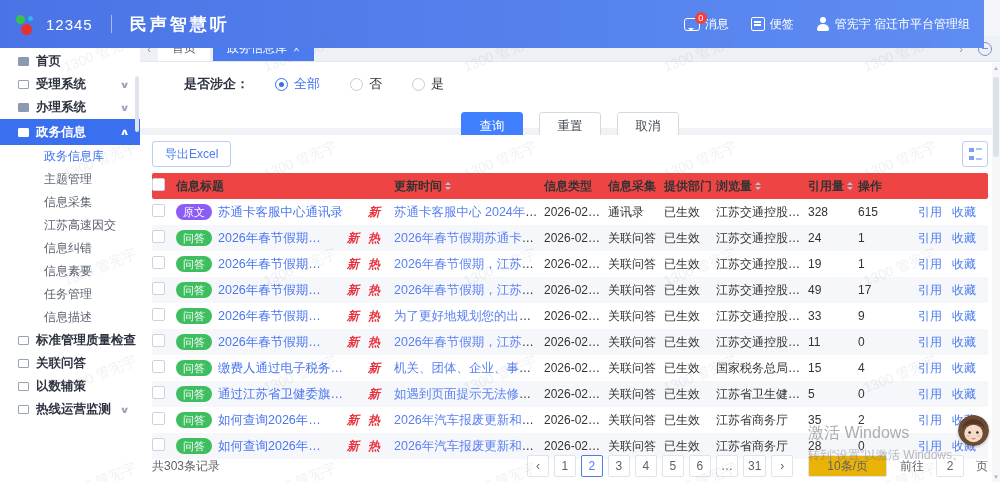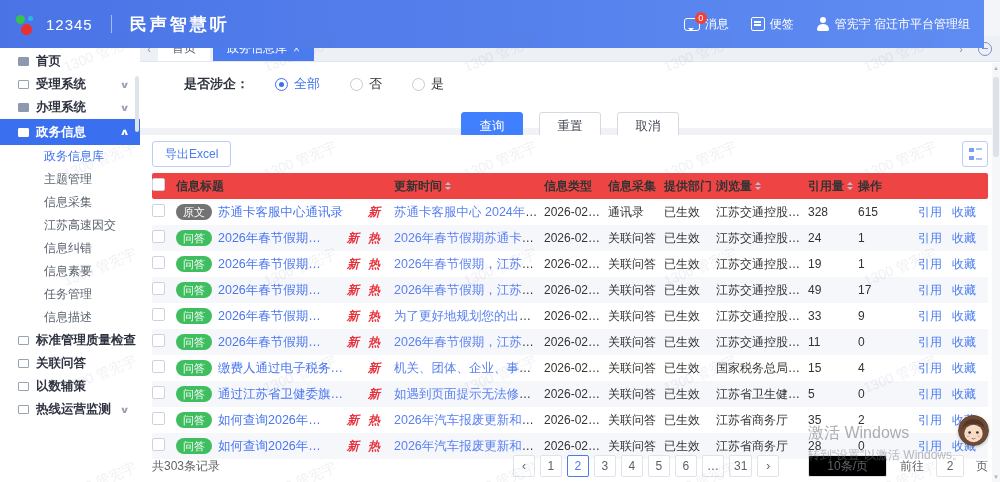--- a/index.html
+++ b/index.html
@@ -76,34 +76,34 @@
 .th{display:flex;align-items:center;gap:3px;overflow:visible}
 .sort{display:inline-flex;flex-direction:column;gap:2px;cursor:pointer}
 .sort i{width:0;height:0;border:3.5px solid transparent}
 .sort .up{border-bottom-color:#b7c0d2;border-top:none}
 .sort .dn{border-top-color:#b7c0d2;border-bottom:none}
 .cbx{width:13px;height:13px;border:1px solid #ccd2df;border-radius:2px;background:#fff;display:inline-block;cursor:pointer}
 .tbody .trow{height:26px}
 .trow.alt{background:#f6f7fb}
 .title-cell{display:flex;align-items:center;gap:6px;overflow:hidden}
 .pill{flex:0 0 auto;color:#fff;font-size:11px;line-height:16px;padding:0 7px;border-radius:9px}
-.pill.origin{background:#737373}
+.pill.origin{background:#8b5cf6}
 .pill.qa{background:#3fbe60}
 .tlink{color:#4a76f0;font-size:12.5px;text-decoration:none;overflow:hidden;text-overflow:ellipsis;white-space:nowrap;cursor:pointer}
 .marks{margin-left:auto;padding-right:8px;flex:0 0 auto;display:flex}
 .mark{color:#e8323c;font-size:12px;font-weight:700;font-style:italic;margin-left:9px}
 .dlink{color:#5a80f2;font-size:12.5px;text-decoration:none;cursor:pointer}
 .ops{display:flex;gap:10px;overflow:visible}
 .olink{color:#4a7cf0;font-size:12px;text-decoration:none;cursor:pointer;white-space:nowrap}
 
 .tfoot{position:absolute;left:12px;right:12px;bottom:0;height:32px;display:flex;align-items:center;justify-content:space-between;font-size:12px;color:#606266}
 .pager{display:flex;align-items:center;gap:5px}
 .pbtn{min-width:22px;height:22px;padding:0 4px;border:1px solid #dfe3ea;background:#fff;border-radius:2px;display:inline-flex;align-items:center;justify-content:center;font-size:12px;color:#606266;cursor:pointer}
 .pbtn.cur{border-color:#4a7cf0;color:#4a7cf0}
-.size-box{height:22px;border:1px solid #dfe3ea;border-radius:2px;background:#000000;display:inline-flex;align-items:center;padding:0 18px;margin-left:24px;cursor:pointer}
+.size-box{height:22px;border:1px solid #dfe3ea;border-radius:2px;background:#eab308;display:inline-flex;align-items:center;padding:0 18px;margin-left:10px;cursor:pointer}
 .goto{display:flex;align-items:center;gap:12px;margin-left:8px}
 .goto input{width:28px;height:22px;border:1px solid #dfe3ea;border-radius:2px;text-align:center;font-size:12px;color:#606266;outline:none}
 
 .wm-layer{position:absolute;inset:0;z-index:8;pointer-events:none;display:flex;flex-wrap:wrap;overflow:hidden;align-content:flex-start}
 .wm{width:200px;height:107px;display:flex;align-items:center;justify-content:center;transform:rotate(-22deg);color:rgba(110,120,145,.11);font-size:14px;white-space:nowrap}
 .activate{position:absolute;left:808px;top:423px;z-index:9;pointer-events:none;color:rgba(120,120,125,.6)}
 .activate .l1{font-size:16px}
 .activate .l2{font-size:12px;margin-top:3px;color:rgba(120,120,125,.5)}
 .avatar{position:absolute;right:11px;bottom:36px;width:31px;height:31px;border-radius:50%;overflow:hidden;z-index:10;box-shadow:0 1px 3px rgba(0,0,0,.25);cursor:pointer}
 .vscroll{position:absolute;top:27px;right:0;bottom:0;width:8px;background:#f6f7f9;z-index:7}

